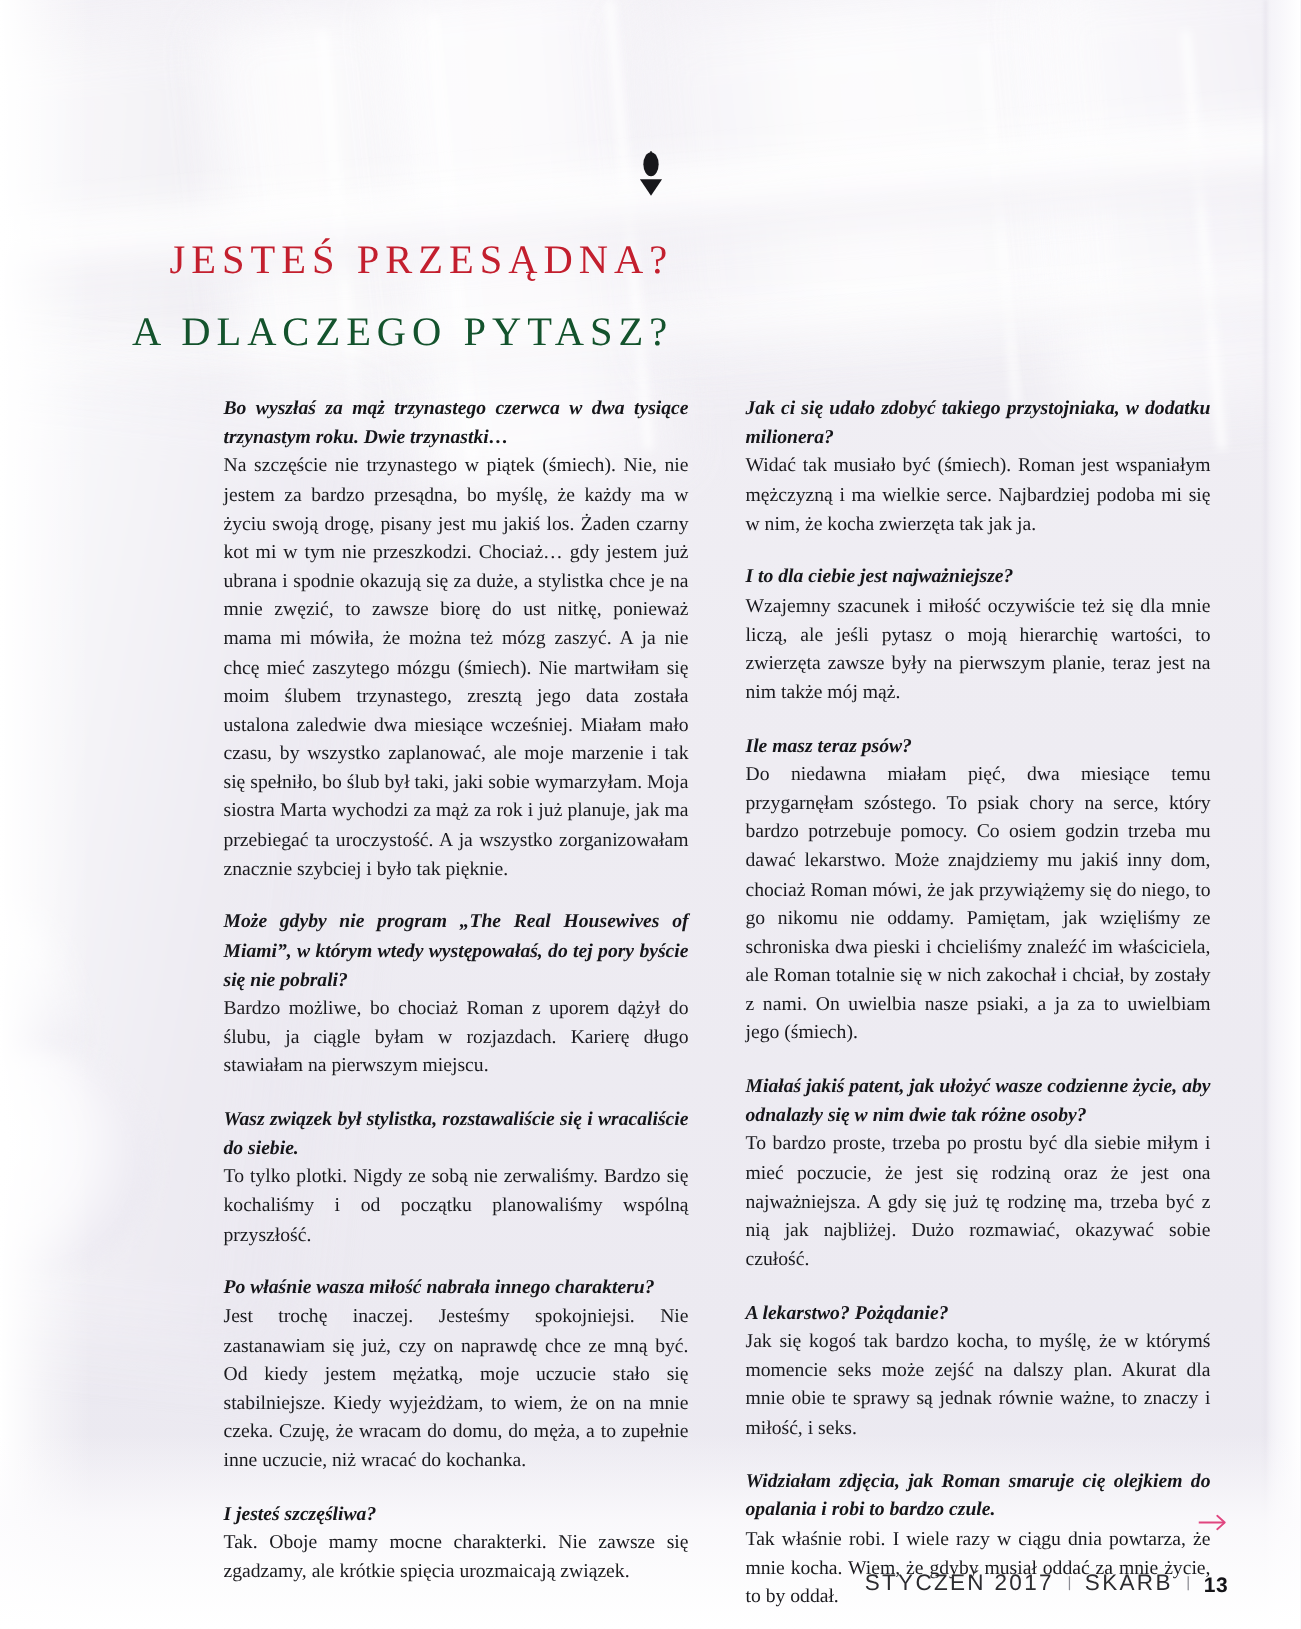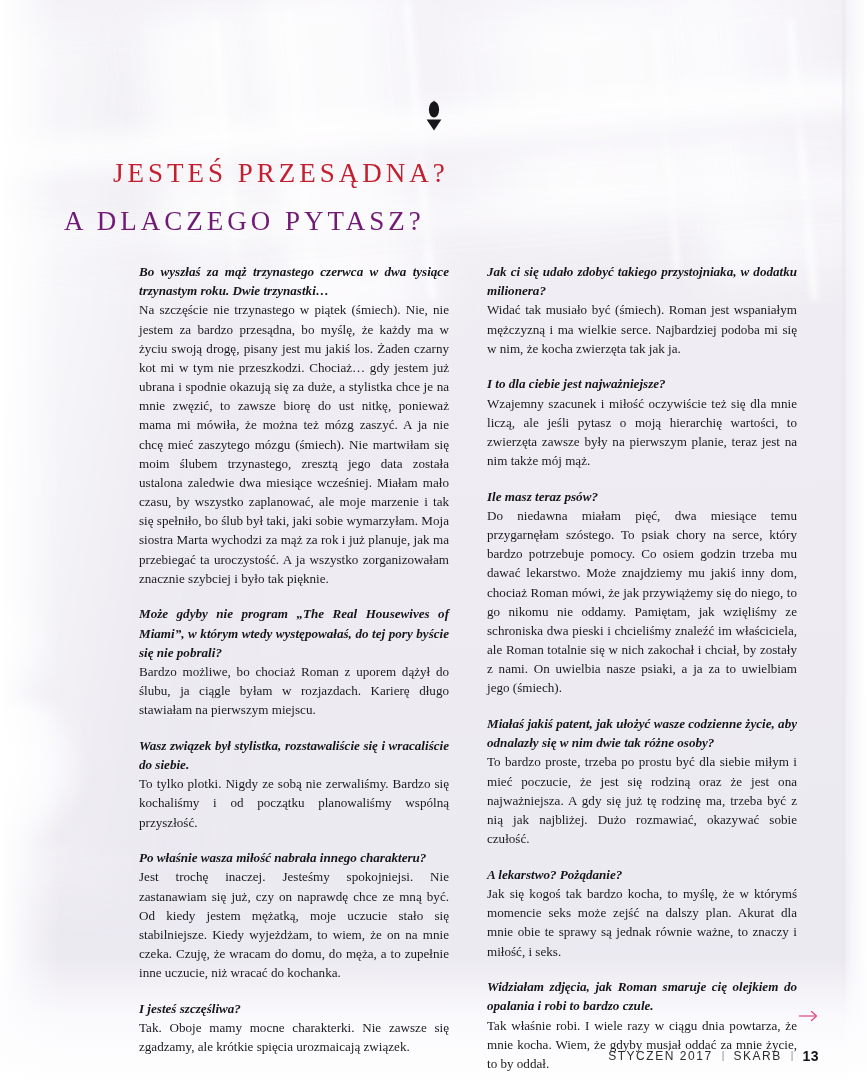--- a/index.html
+++ b/index.html
@@ -185,35 +185,35 @@
   .headline-1 {
     color: #c31f2e;
     font-size: 27px;
     letter-spacing: 4.0px;
     font-weight: 400;
     padding-left: 113px;
     line-height: 1.18;
     white-space: nowrap;
   }
   .headline-2 {
-    color: #701a75;
+    color: #14532d;
     font-size: 27px;
     letter-spacing: 4.0px;
     font-weight: 400;
-    padding-left: 64px;
+    padding-left: 88px;
     line-height: 1.18;
     margin-top: 16px;
     white-space: nowrap;
   }
 
   
   .columns {
     position: absolute;
     top: 262px;
-    left: 139px;
+    left: 149px;
     width: 680px;
     display: flex;
     gap: 38px;
   }
   .col { width: 310px; }
 
   .q {
     font-style: italic;
     font-weight: bold;
     font-size: 13.1px;
@@ -247,21 +247,21 @@
     bottom: 22px;
     z-index: 6;
     display: flex;
     justify-content: flex-end;
     align-items: center;
     padding-right: 48px;
     gap: 9px;
     font-family: "Liberation Sans", sans-serif;
   }
   .footer-text {
-    font-size: 12px;
+    font-size: 15px;
     letter-spacing: 1.55px;
     color: #2c2c30;
   }
   .footer-sep {
     font-size: 10px;
     color: #8b8b93;
     line-height: 1;
   }
   .footer-page {
     font-size: 14px;

